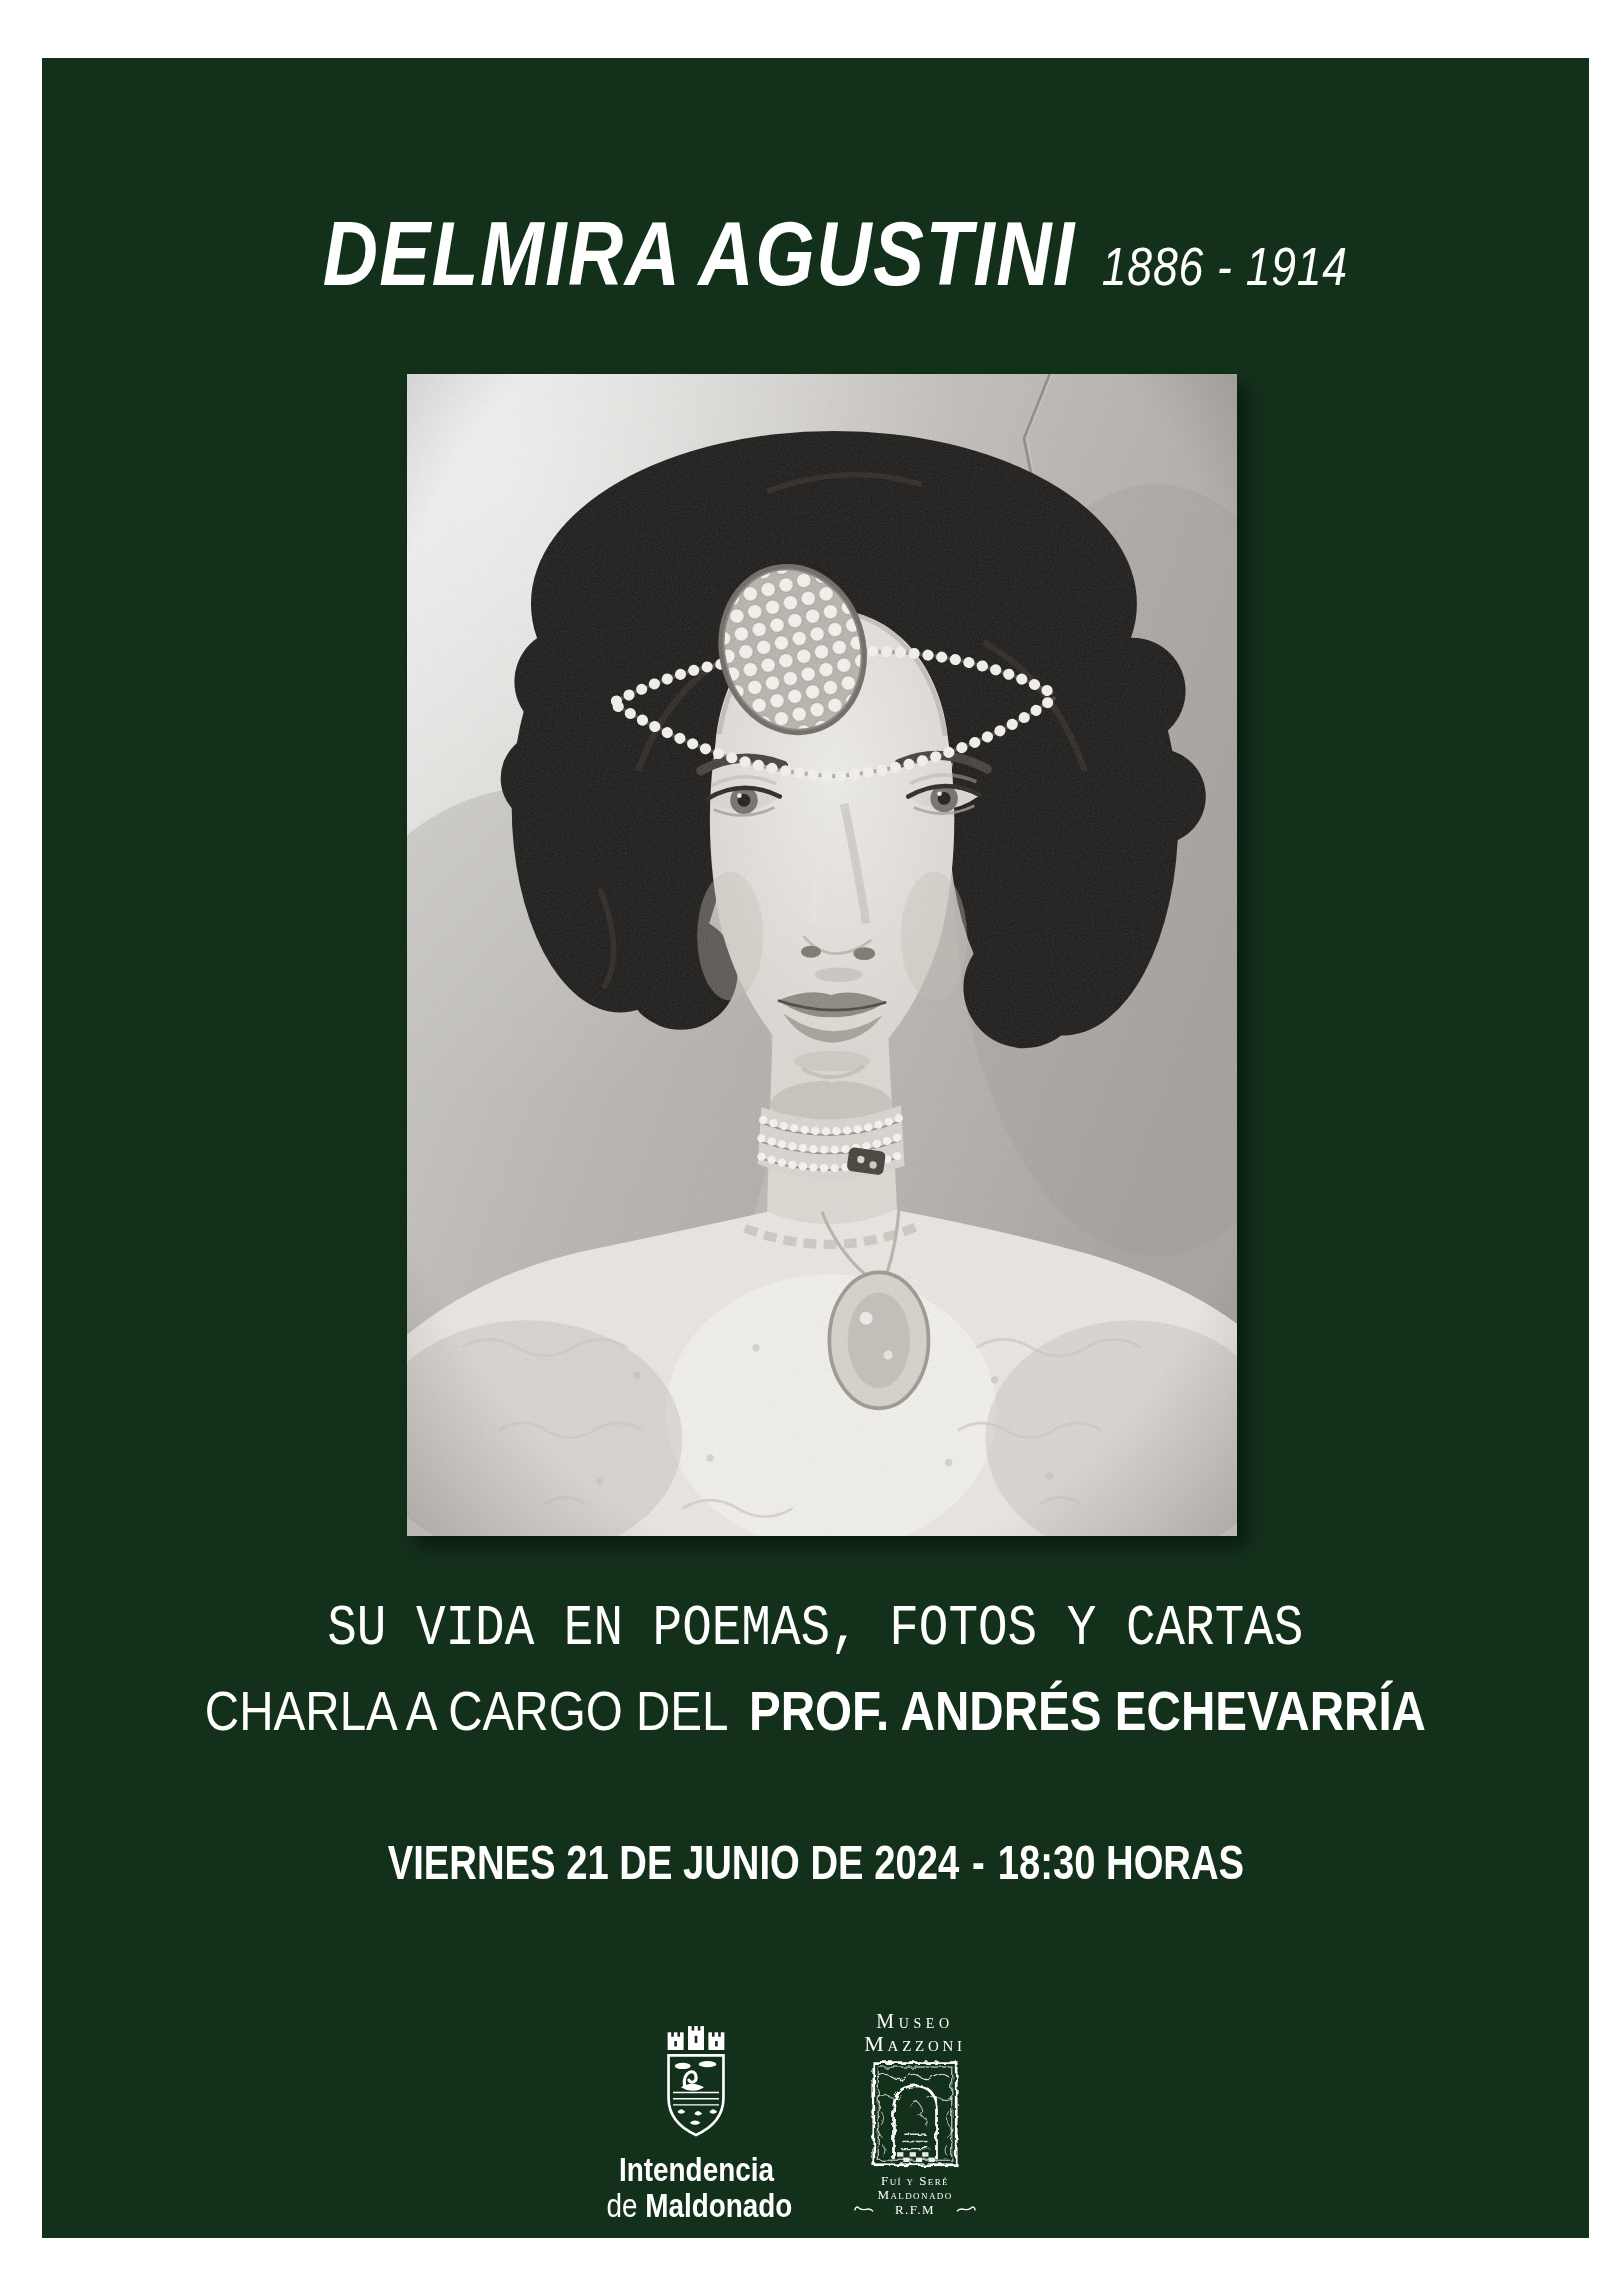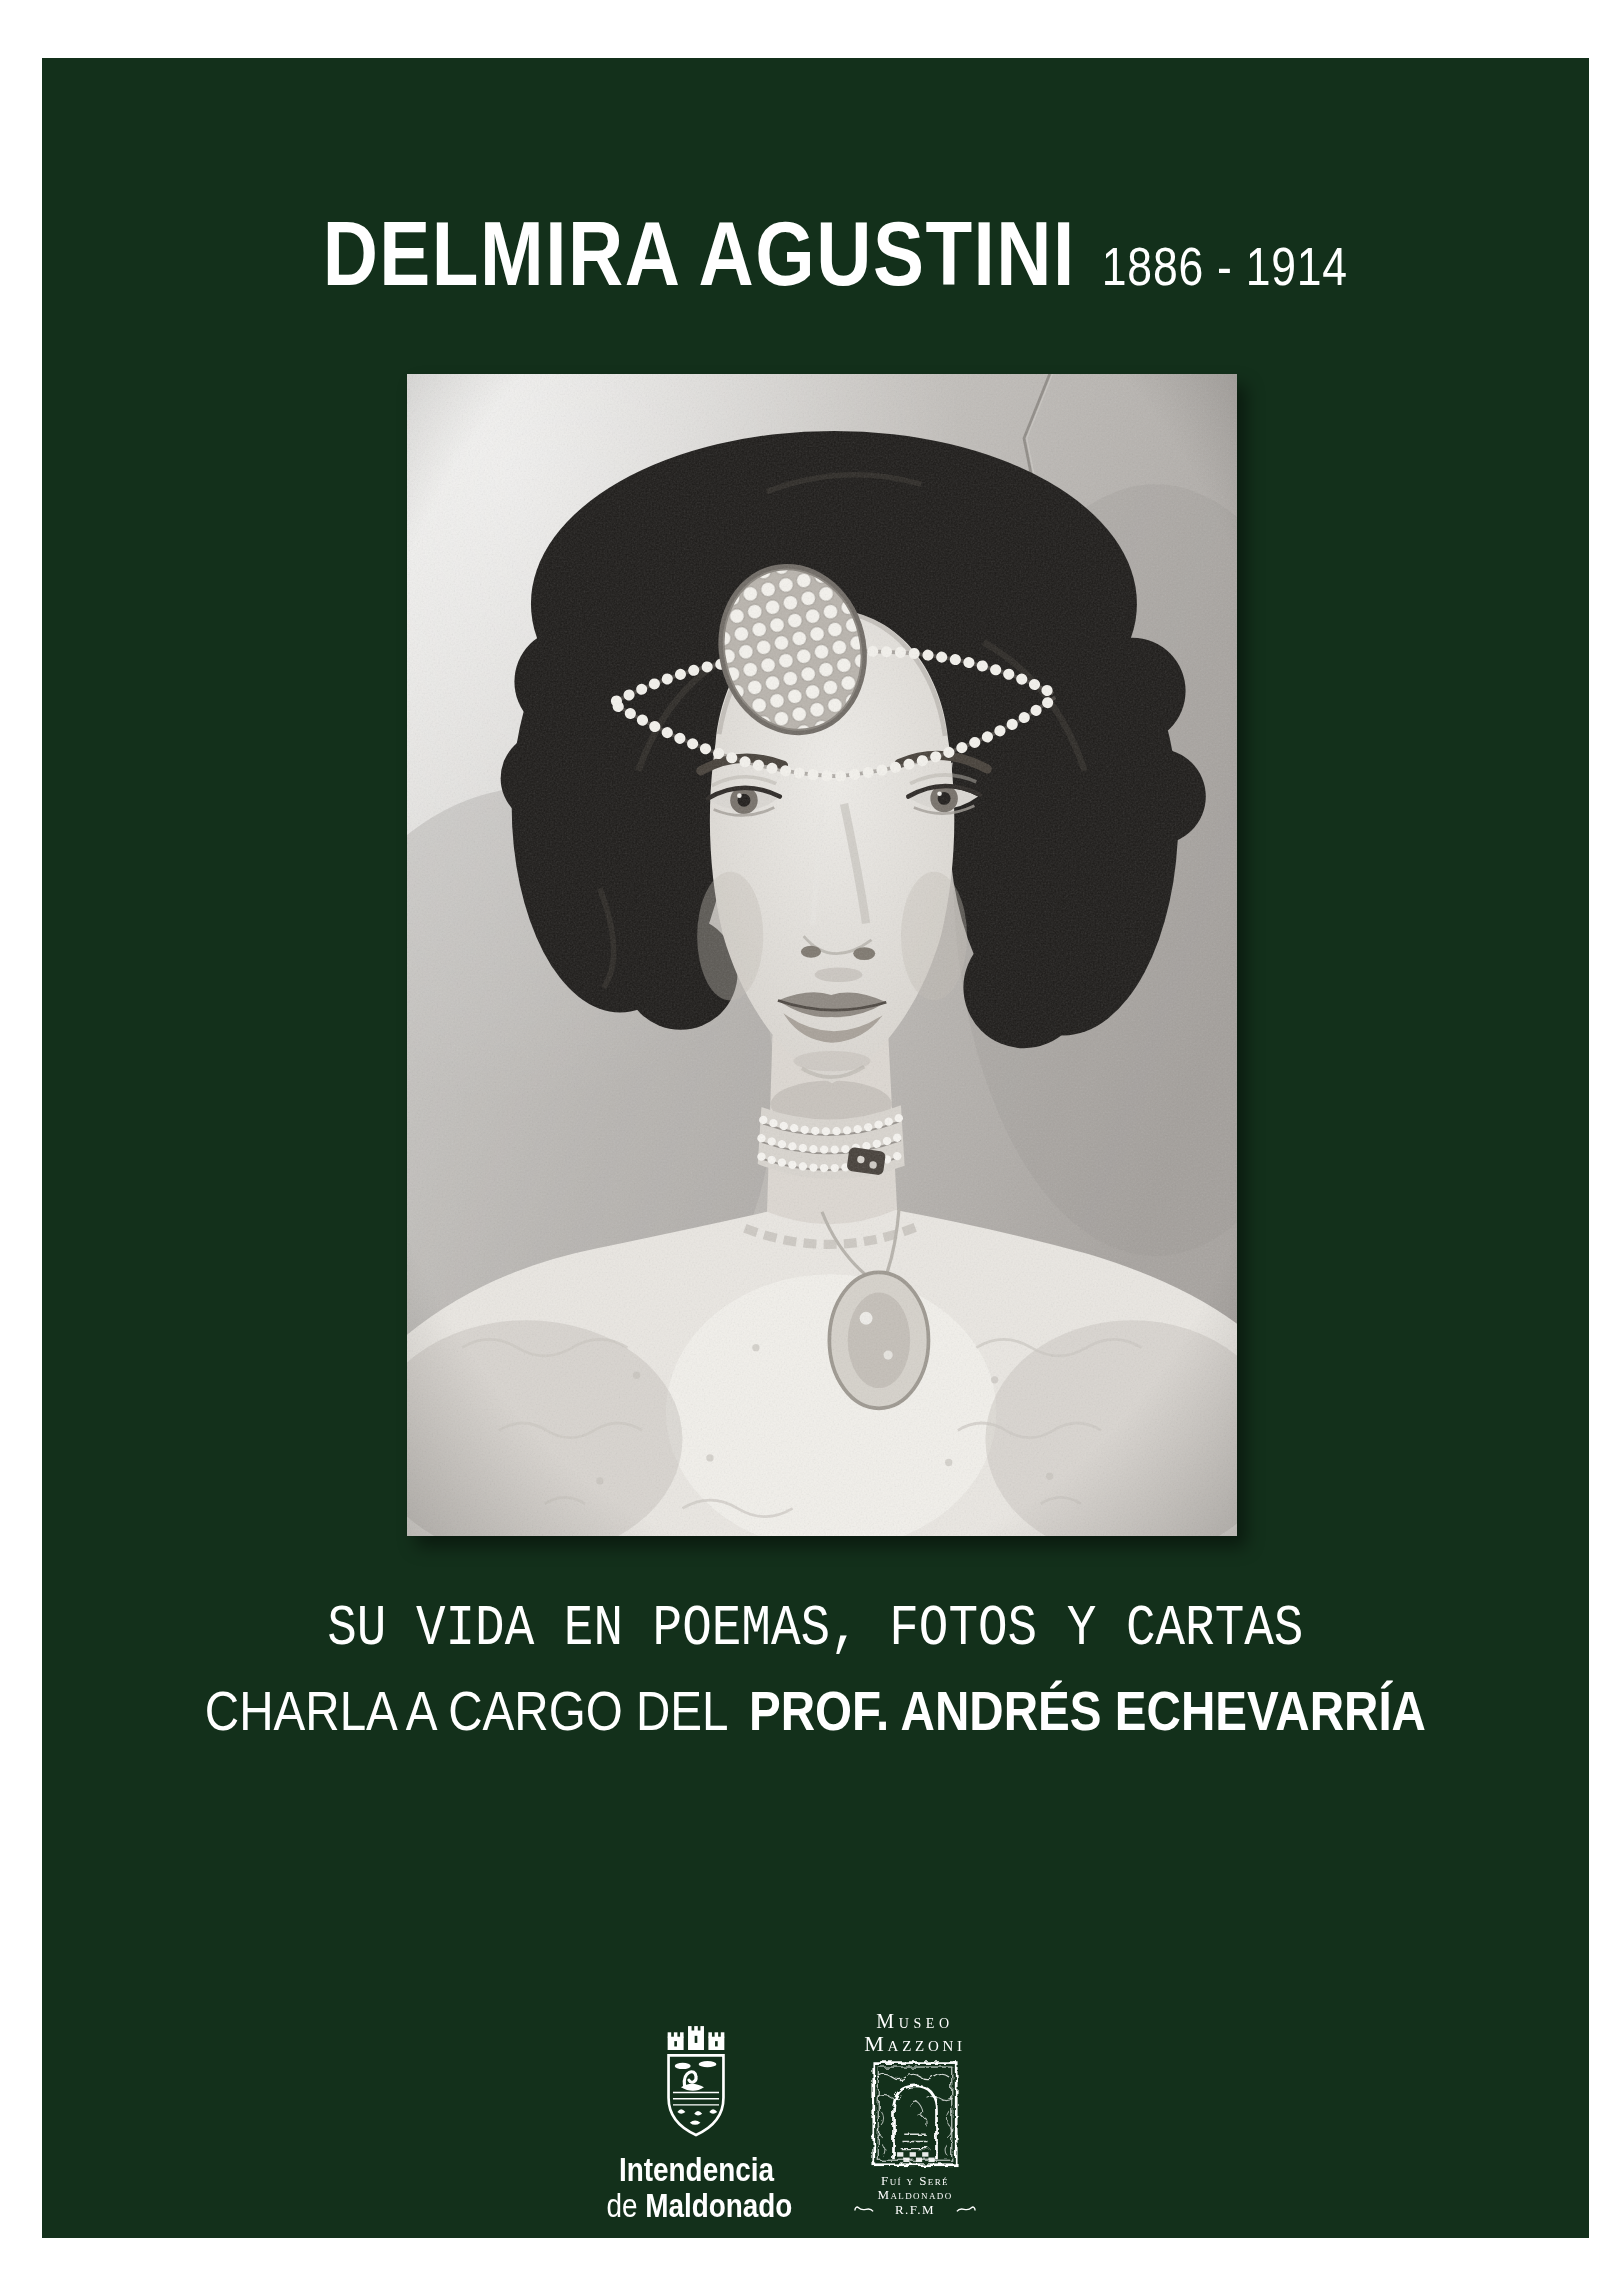--- a/index.html
+++ b/index.html
@@ -22,21 +22,21 @@
     width:1547px; height:2180px;
     background:var(--panel-bg);
   }
   .abs-line{
     position:absolute; left:0; width:100%;
     text-align:center; white-space:nowrap; line-height:1;
   }
   .cx{display:inline-block; transform-origin:50% 100%; white-space:nowrap;}
 
   
-  .title-line{top:150px; transform:translateX(20px);}
+  .title-line{top:150px; transform:translateX(20px);font-style:italic;}
   .title-line .cx{transform:scaleX(0.84);}
   .title-name{font-weight:700; font-size:91px; letter-spacing:1.8px;}
   .title-years{font-weight:400; font-size:53px; margin-left:31px; letter-spacing:0.9px;}
 
   
   .photo-frame{
     position:absolute; left:365px; top:316px;
     width:830px; height:1162px;
     box-shadow:9.2px 11px 16.5px rgba(0,0,0,0.45);
     background:#b5b2ae;
@@ -265,20 +265,25 @@
   <div class="abs-line line1">
     <span class="cx">SU VIDA EN POEMAS, FOTOS Y CARTAS</span>
   </div>
 
   <div class="abs-line line2">
     <span class="cx">
       <span class="prefix">CHARLA A CARGO DEL</span><span class="speaker">PROF. ANDRÉS ECHEVARRÍA</span>
     </span>
   </div>
 
+  <div class="abs-line line3">
+    <span class="cx">
+      <span>VIERNES 21 DE JUNIO DE 2024</span><span class="sep">-</span><span>18:30 HORAS</span>
+    </span>
+  </div>
 
 
   <div class="logo logo-idm">
     <svg class="crest" viewBox="0 0 70 130" width="62" height="116">
       <g fill="#ffffff">
         <rect x="3" y="15" width="18" height="15"></rect>
         <rect x="3" y="10" width="4" height="6"></rect>
           <rect x="10" y="10" width="4" height="6"></rect>
           <rect x="17" y="10" width="4" height="6"></rect>
         <rect x="26" y="8" width="18" height="22"></rect>

